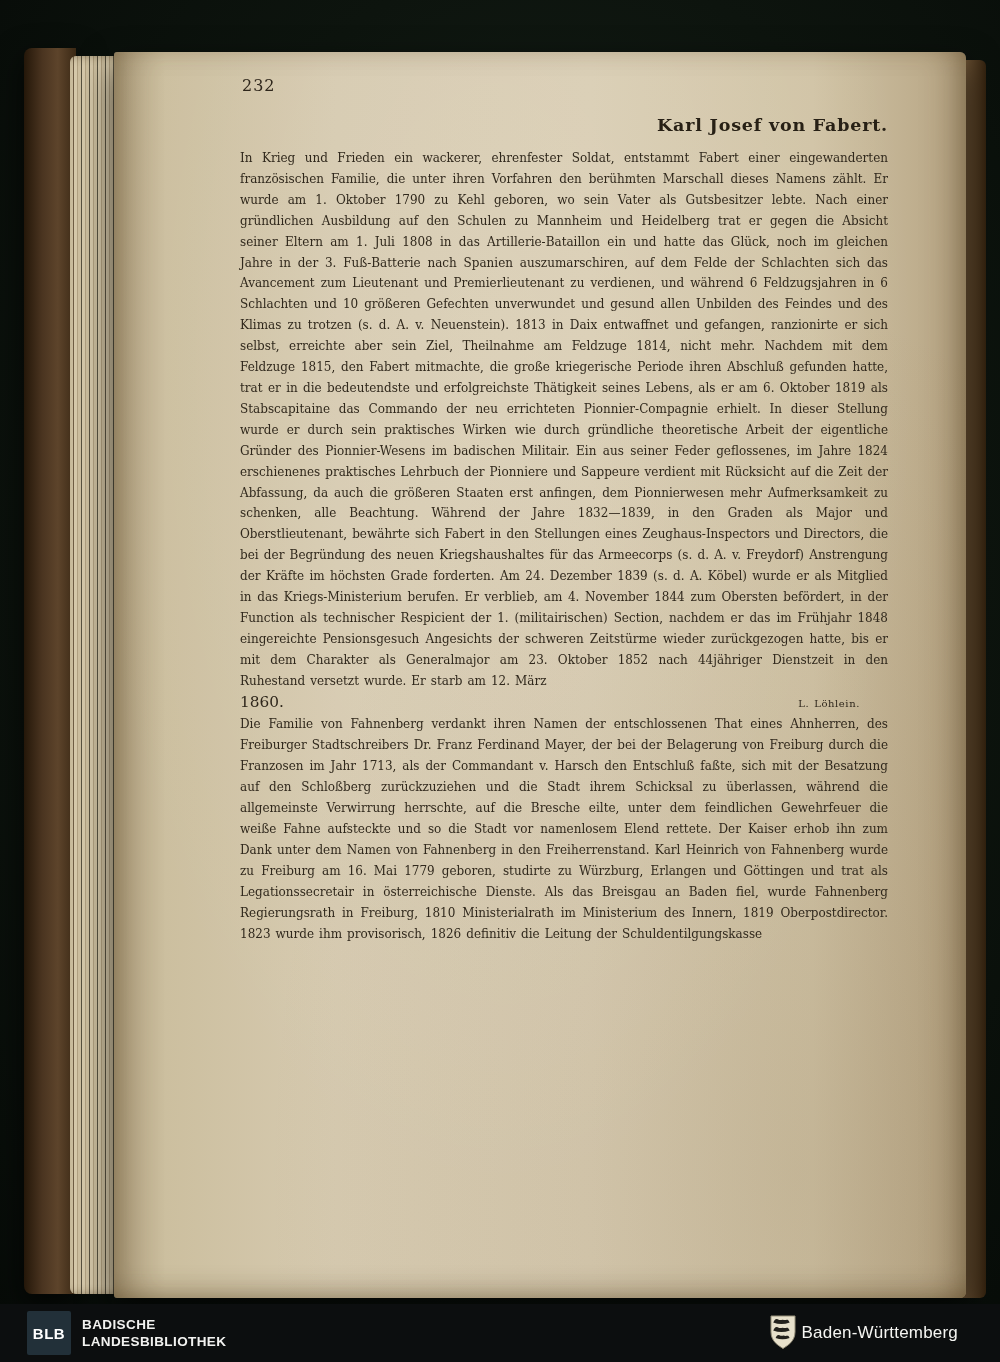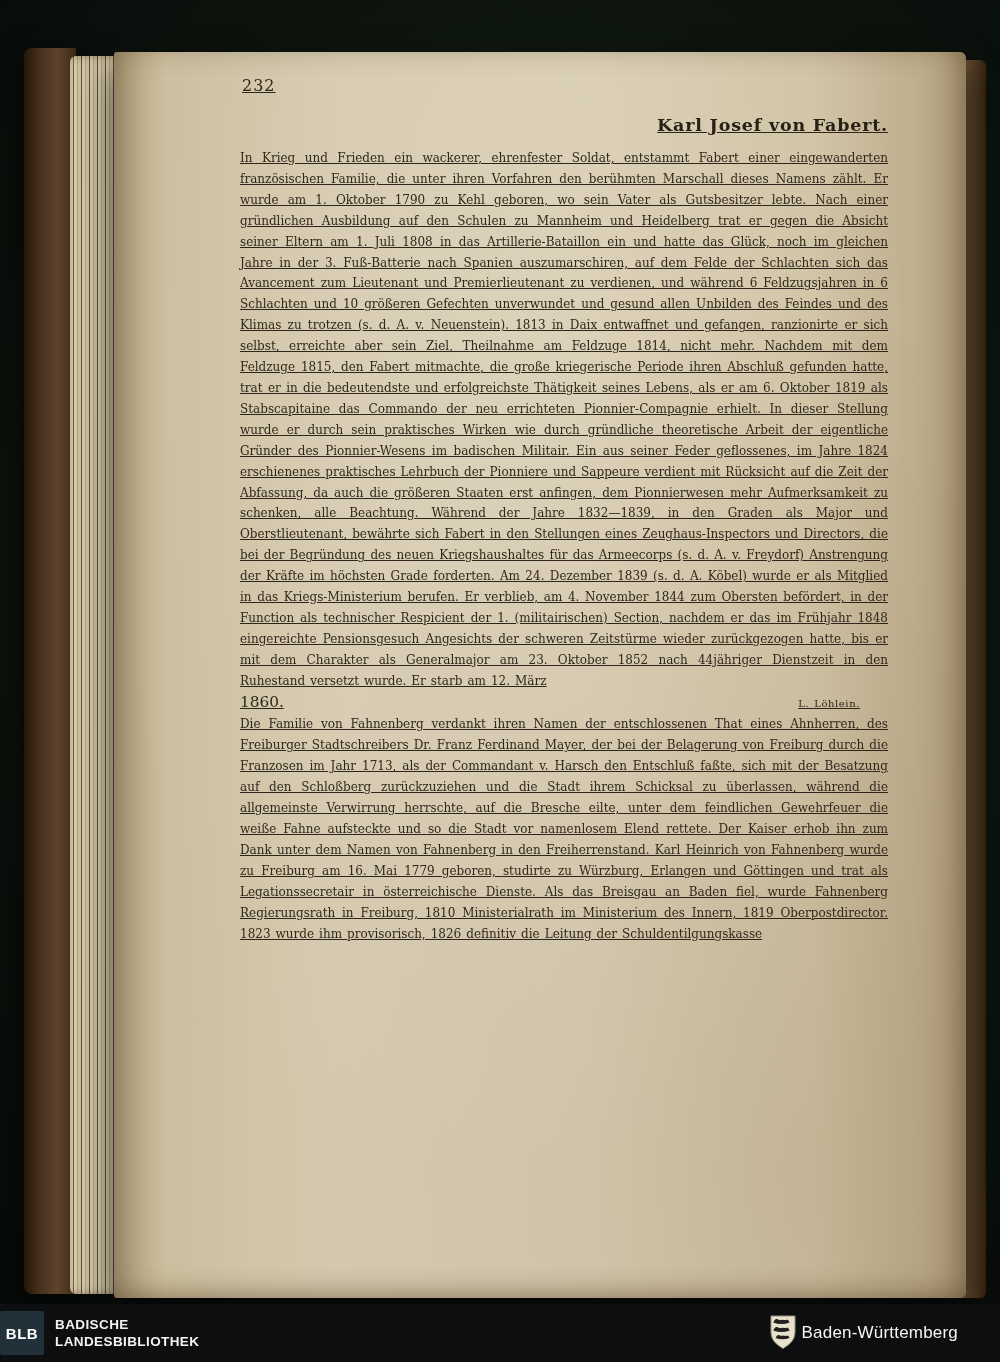--- a/index.html
+++ b/index.html
@@ -58,21 +58,20 @@
     box-shadow:
       inset 26px 0 38px -22px rgba(85,65,35,.55),
       inset -24px 0 36px -20px rgba(80,60,30,.6),
       inset 0 -20px 30px -20px rgba(90,70,40,.45),
       0 14px 34px rgba(0,0,0,.65);
   }
 
   .page-inner {
     position:absolute; left:126px; top:22px; width:648px;
     color:#2e261b;
-    text-decoration:underline;
   }
   .page-number {
     font-size:16px; letter-spacing:1px; margin:2px 0 20px 2px;
   }
   .article-title {
     text-align:right; font-size:17.5px; font-weight:bold;
     letter-spacing:.8px; margin:4px 0 13px 0; color:#272015;
   }
   .article-title.second { margin-top:18px; }
   .body-text {
@@ -87,21 +86,21 @@
   }
   .signature { font-size:10px; letter-spacing:.6px;margin-left:36px; }
 
   
   .bottom-bar {
     position:absolute; left:0; bottom:0; width:1000px; height:58px;
     background:#0c0e0f;
     display:flex; justify-content:space-between; align-items:center;
     font-family:"Liberation Sans", sans-serif; color:#f2f2f0;
   }
-  .bar-left { display:flex; align-items:center; gap:11px; padding-left:0; }
+  .bar-left { display:flex; align-items:center; gap:11px; padding-left:27px; }
   .blb-logo {
     width:44px; height:44px; background:#223039; border-radius:2px;
     display:flex; align-items:center; justify-content:center;
     font-weight:bold; font-size:15px; letter-spacing:.5px; color:#ffffff;
   }
   .library-name { font-weight:bold; font-size:13.5px; letter-spacing:.4px; line-height:17px; }
   .bar-right { display:flex; align-items:center; gap:4px; padding-right:42px; }
   .region-name { font-size:17px; letter-spacing:.2px; color:#f5f5f2; }
   .coa { display:block; }
 </style>

